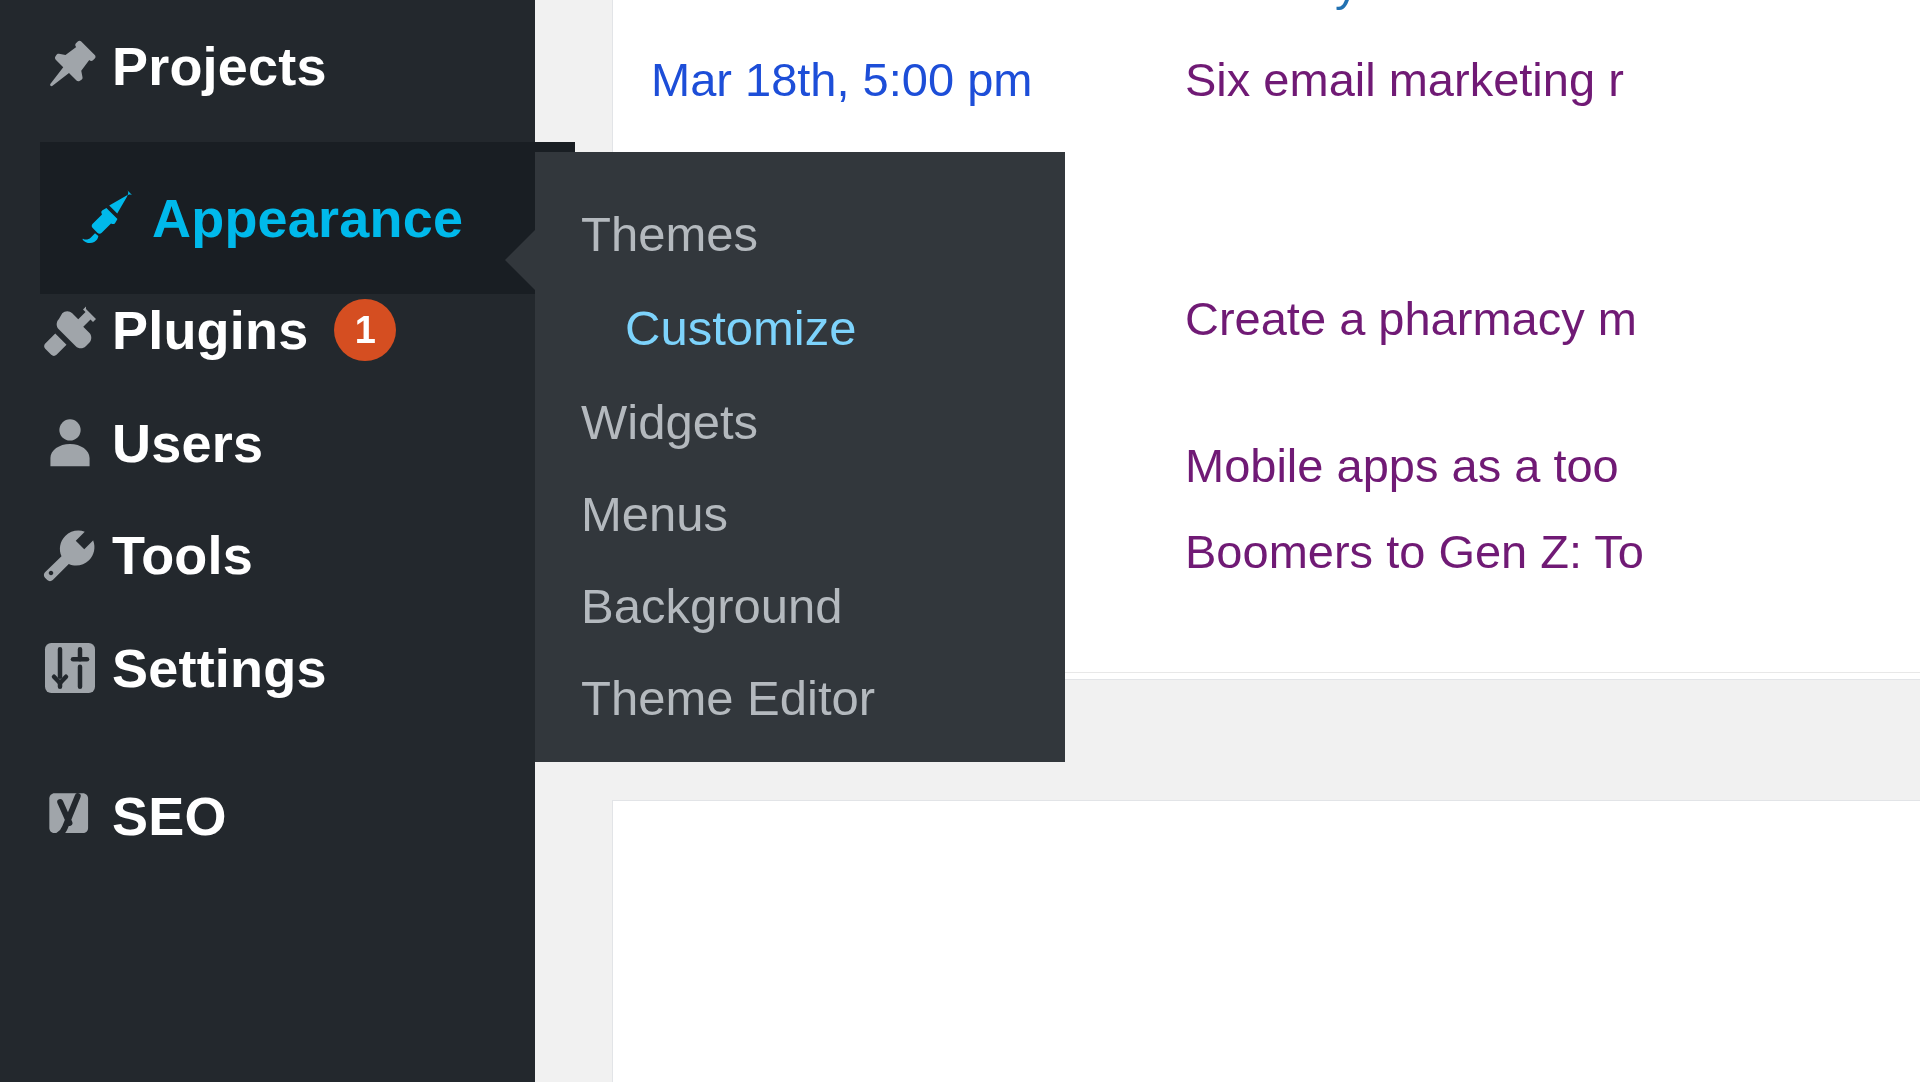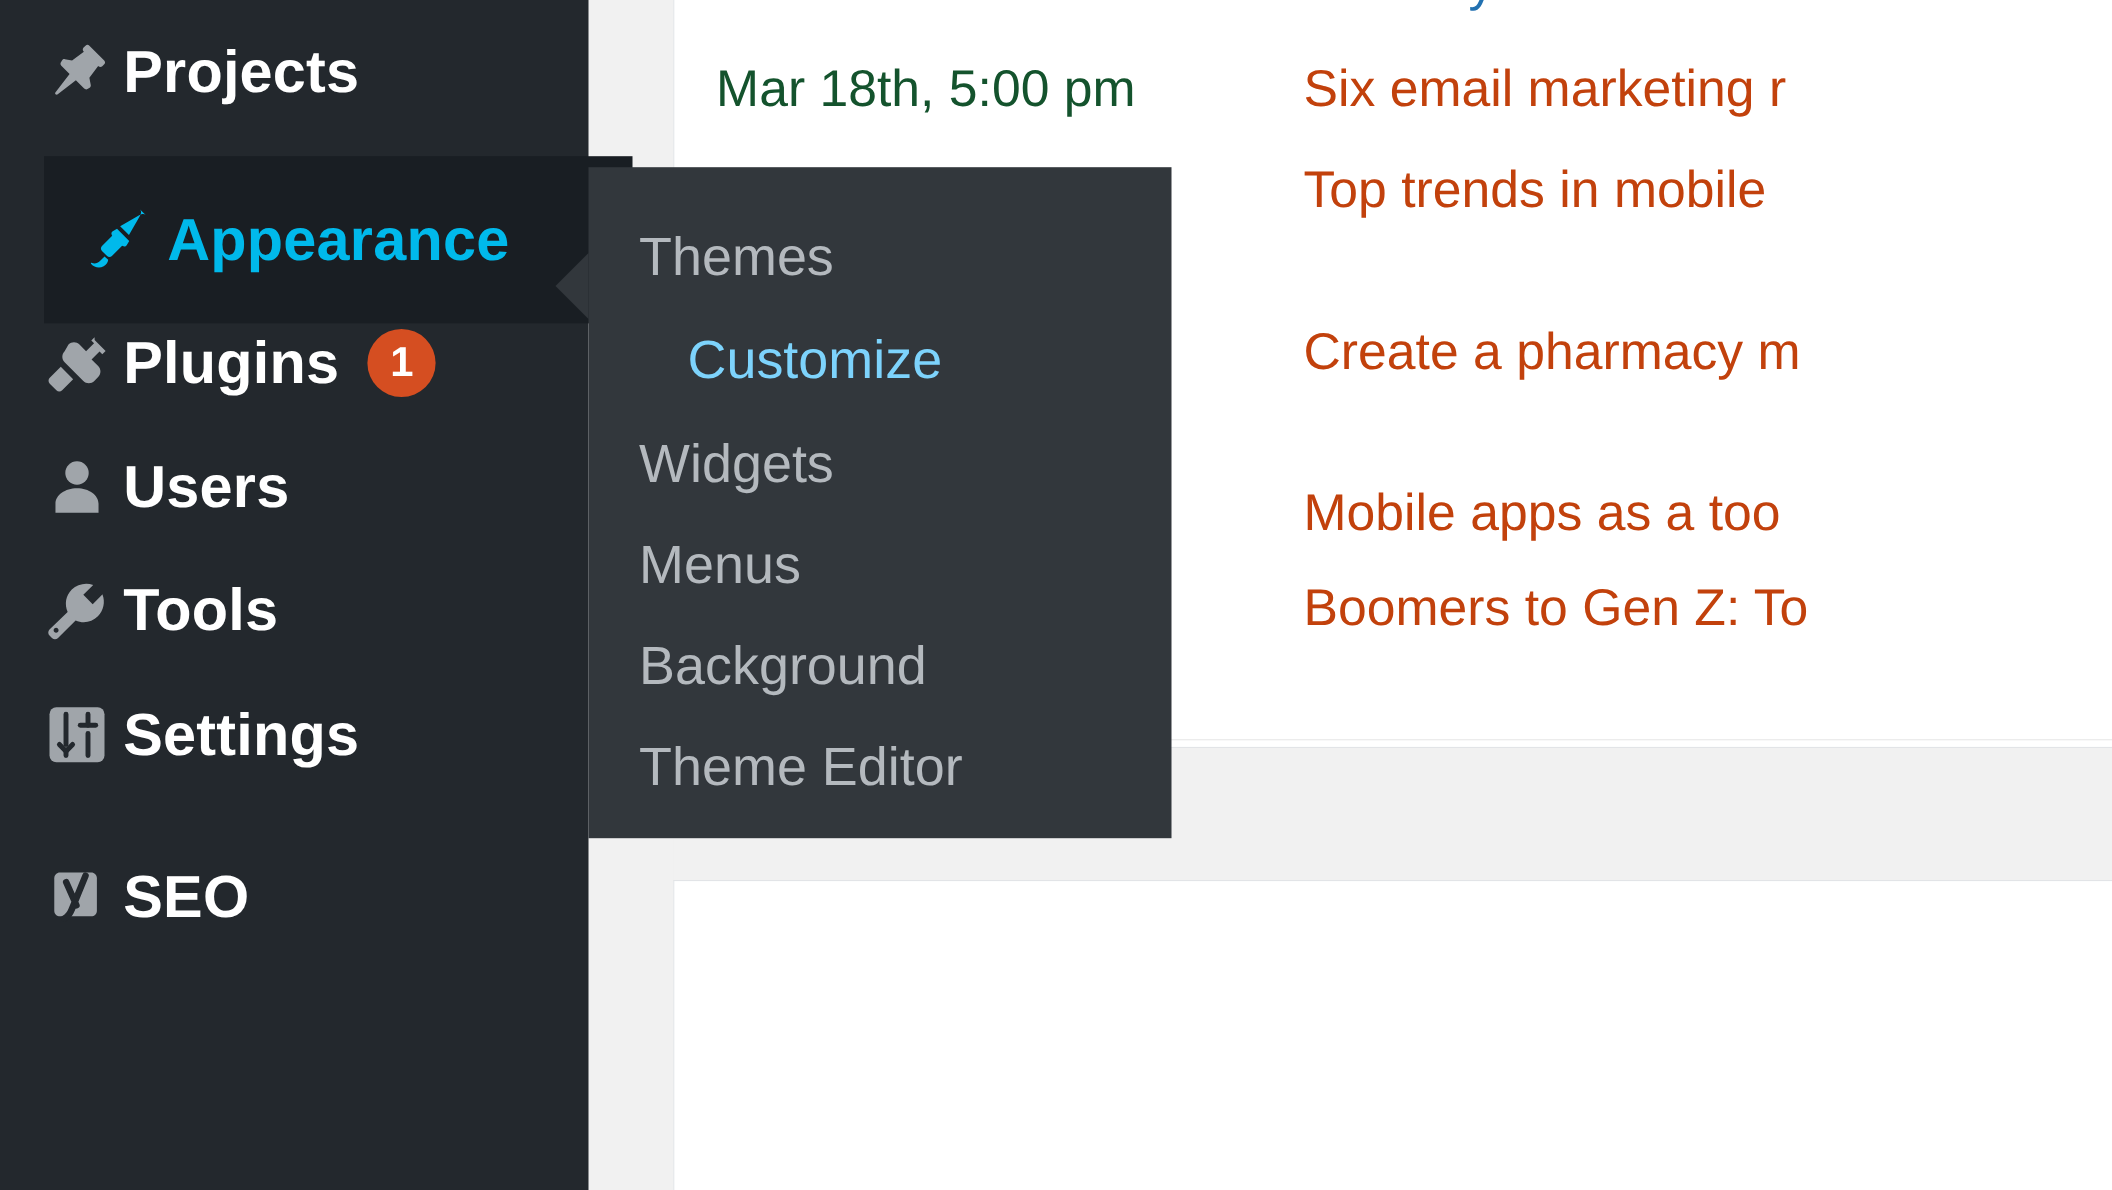--- a/index.html
+++ b/index.html
@@ -66,25 +66,25 @@
     position:absolute; left:77px; top:-120px; width:1400px; height:800px;
     background:#ffffff; border:1px solid #e2e4e7;
     border-top:none;
   }
   .card2{
     position:absolute; left:77px; top:800px; width:1400px; height:400px;
     background:#ffffff; border:1px solid #e2e4e7; border-bottom:none;
   }
   .feed-date{
     position:absolute; left:116px; top:56px;
-    font-size:47px; color:#14532d; white-space:nowrap; line-height:1;
+    font-size:47px; color:#1d4ed8; white-space:nowrap; line-height:1;
   }
   .feed-link{
     position:absolute; left:650px;
-    font-size:47px; color:#c2410c; white-space:nowrap; line-height:1;
+    font-size:47px; color:#701a75; white-space:nowrap; line-height:1;
   }
   .clipped-top{
     position:absolute; left:800px; top:-40px;
     font-size:47px; color:#2271b1; white-space:nowrap; line-height:1;
   }
   .divider{
     position:absolute; left:77px; width:1400px; height:1px; background:#e8e8e8;
   }
 
   
@@ -113,21 +113,20 @@
 
   <div class="content">
     <div class="card"></div>
     <div class="card2"></div>
 
     <div class="clipped-top">y</div>
 
     <div class="feed-date">Mar 18th, 5:00 pm</div>
 
     <a class="feed-link" style="top:56px">Six email marketing r</a>
-    <a class="feed-link" style="top:148px">Top trends in mobile</a>
     <a class="feed-link" style="top:295px">Create a pharmacy m</a>
     <a class="feed-link" style="top:442px">Mobile apps as a too</a>
     <a class="feed-link" style="top:528px">Boomers to Gen Z: To</a>
 
     <div class="divider" style="top:672px"></div>
   </div>
 
   <div class="pingback-top-strip"></div>
   <div class="pingback">
     <div class="pingback-text">

